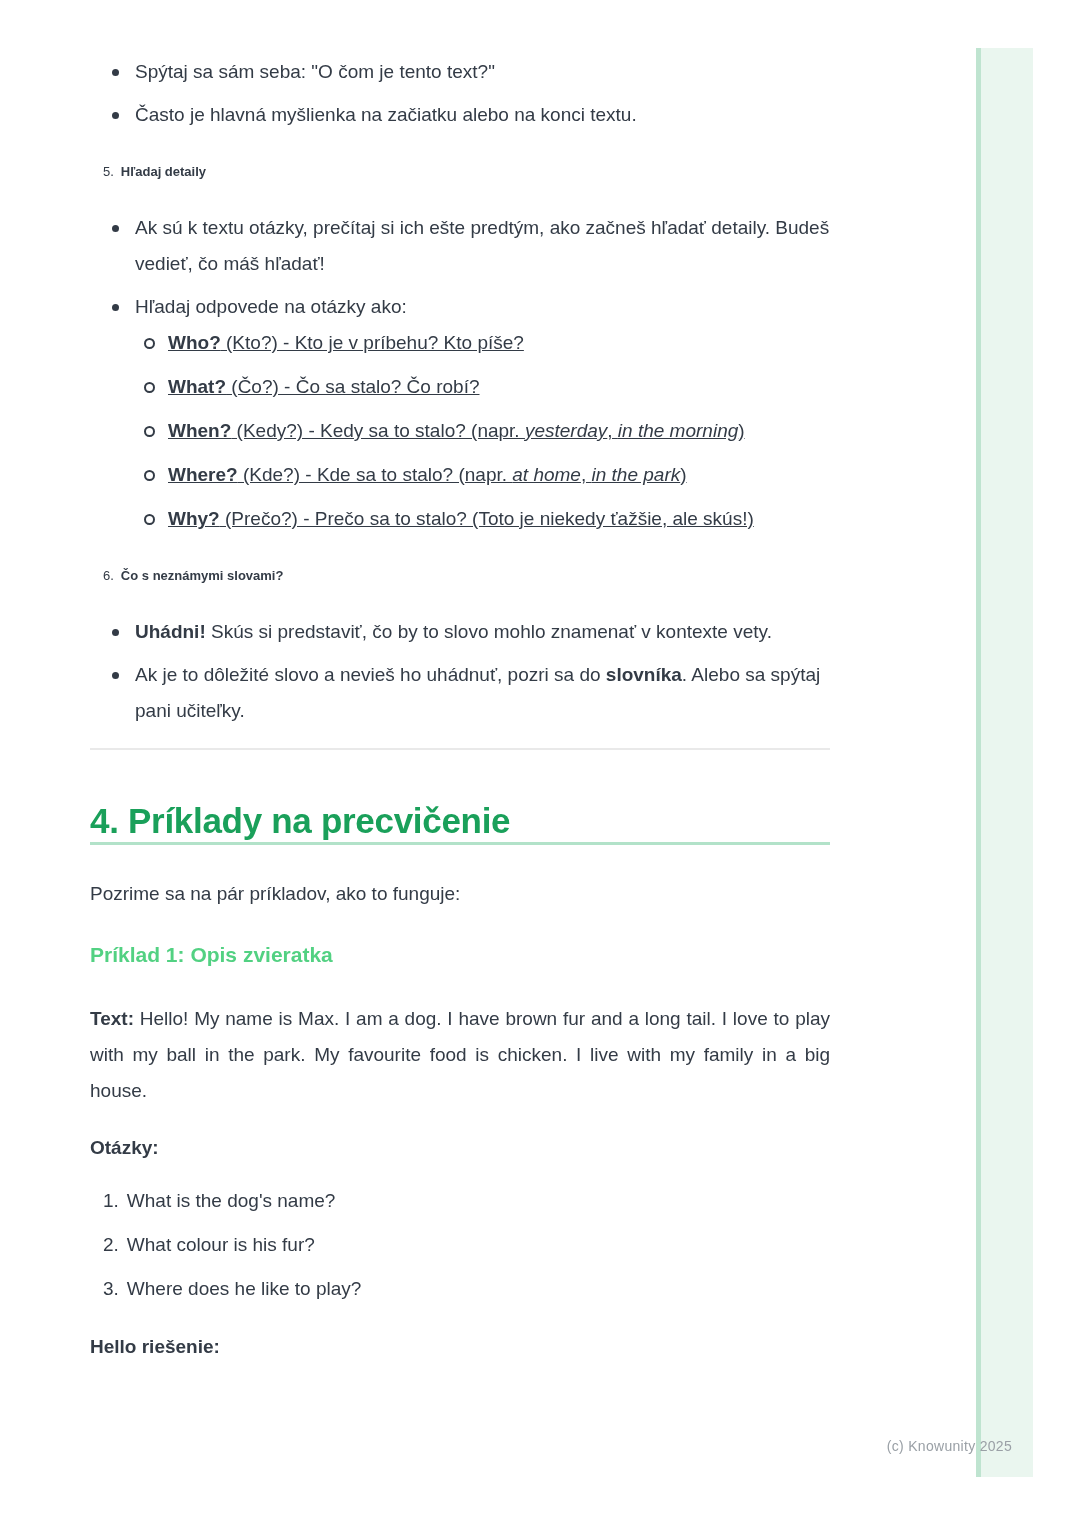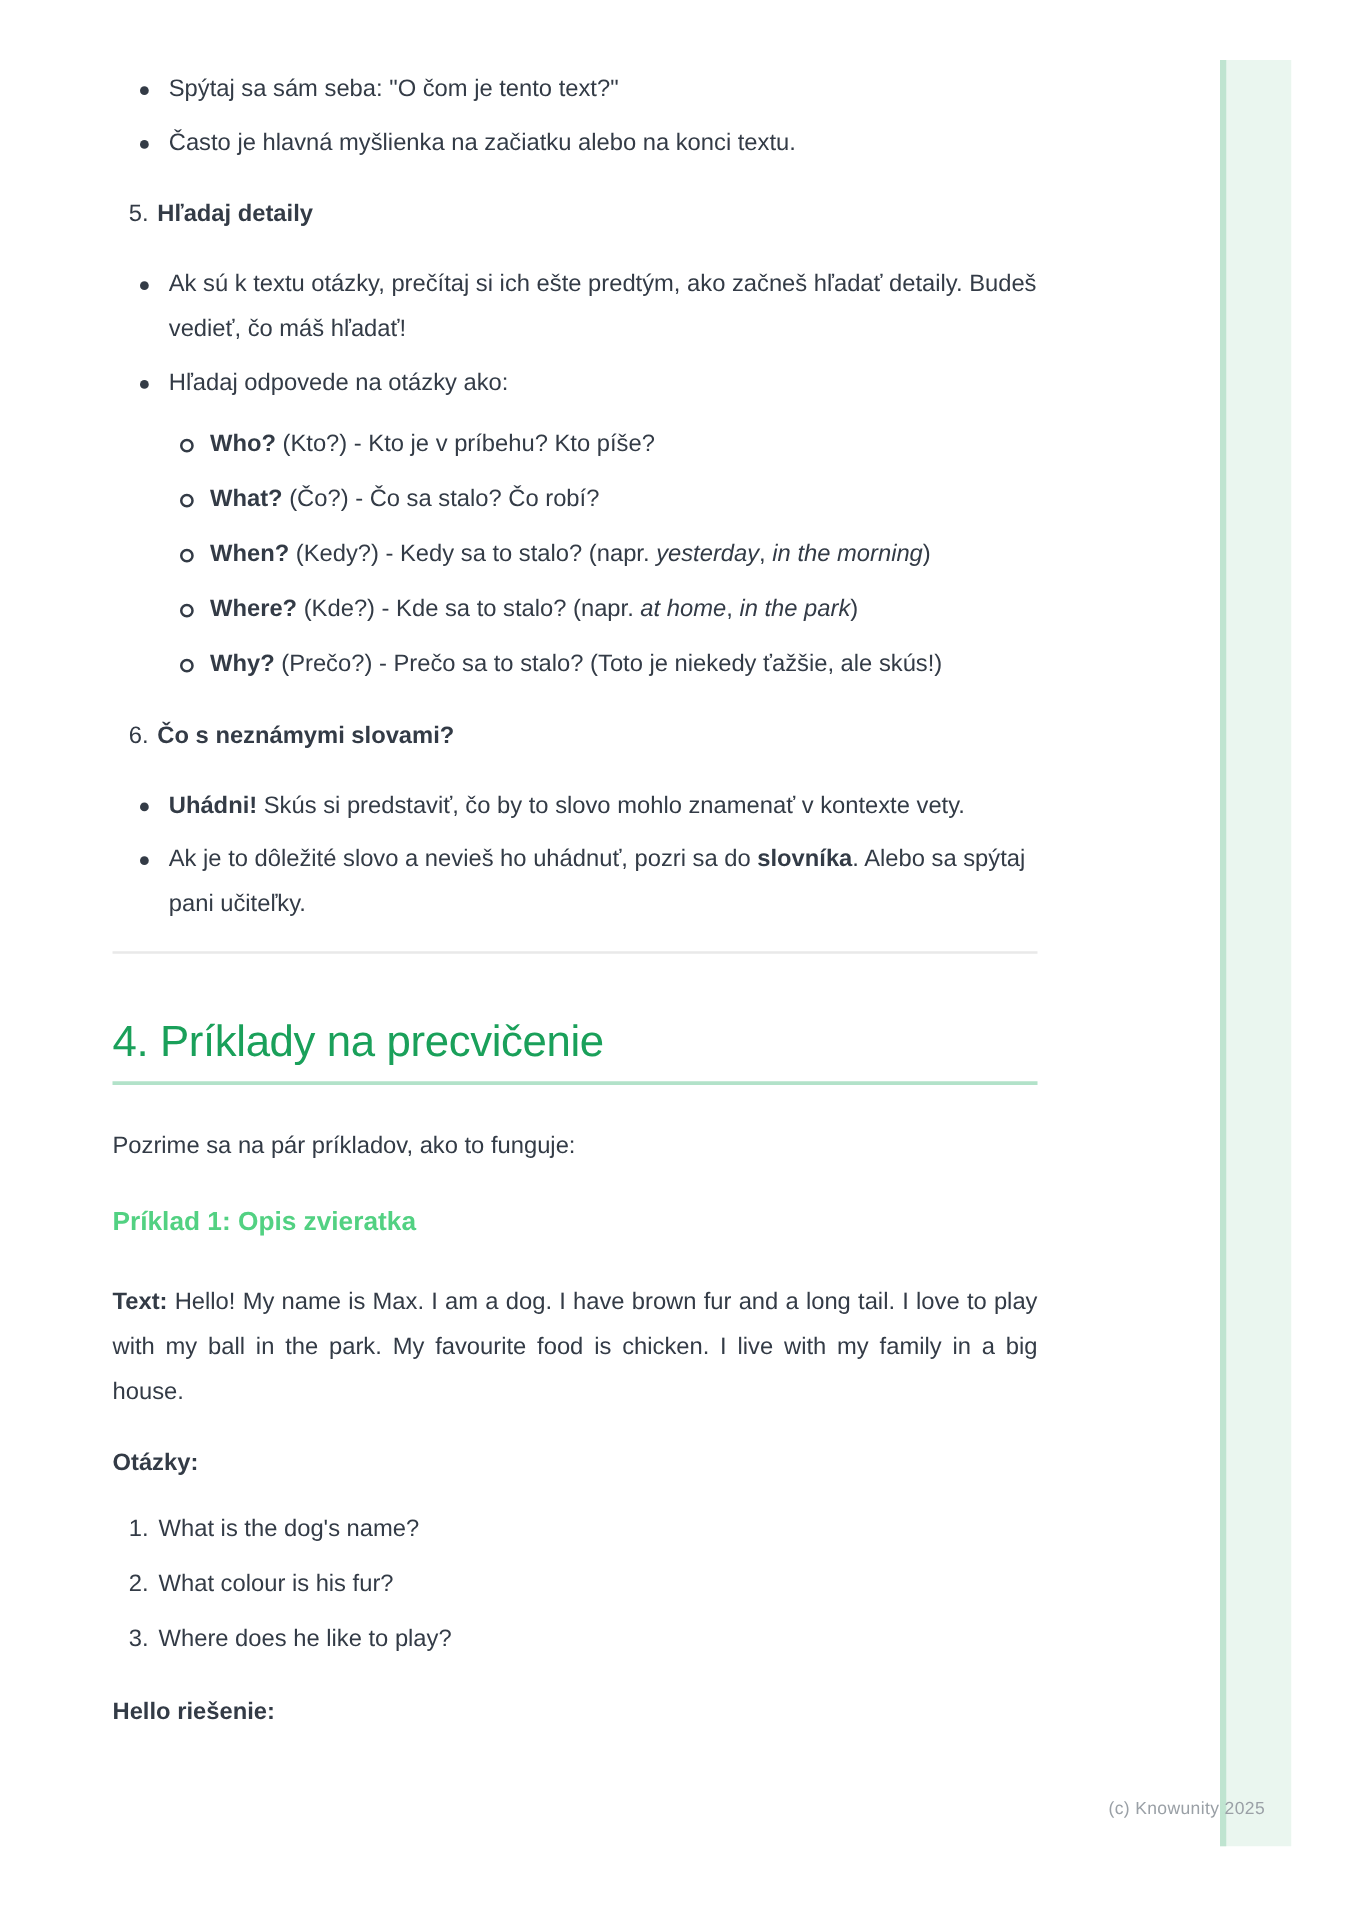--- a/index.html
+++ b/index.html
@@ -53,54 +53,54 @@
   ul { list-style: none; margin: 0; padding: 0 0 0 45px; }
   ul.bullets > li { position: relative; margin-bottom: 7px; }
   ul.bullets > li::before {
     content: "";
     position: absolute;
     left: -23px; top: 15px;
     width: 7px; height: 7px;
     border-radius: 50%;
     background: var(--text);
   }
-  ul.circles { padding: 0 0 0 33px; margin-top: 13px; }
+  ul.circles { padding: 0 0 0 33px; margin-top: 0; text-decoration: underline; }
   ul.circles > li { position: relative; margin-bottom: 8px; }
   ul.circles > li::before {
     content: "";
     position: absolute;
     left: -24px; top: 13px;
     width: 7px; height: 7px;
     border-radius: 50%;
     border: 2px solid var(--text);
     background: transparent;
   }
 
   .num-heading {
     margin: 21px 0 20px 13px;
-    font-size: 19px;
+    font-size: 13px;
   }
   .num-heading .num { font-weight: 400; margin-right: 7px; }
   .num-heading .label { font-weight: 700; }
 
   hr.divider {
     border: none;
     height: 2px;
     background: var(--divider);
     margin: 19px 0 0 0;
   }
 
   h1.section-heading {
     color: var(--accent-green);
     font-size: 35px;
     line-height: 42px;
-    font-weight: 400;
+    font-weight: 700;
     letter-spacing: -0.3px;
     margin: 50px 0 0 0;
-    padding-bottom: 10px;
+    padding-bottom: 0;
     border-bottom: 3px solid var(--underline-green);
   }
   p.intro { margin: 31px 0 0 0; }
 
   h2.example-heading {
     color: var(--light-green);
     font-size: 21px;
     line-height: 32px;
     font-weight: 700;
     margin: 27px 0 0 0;

